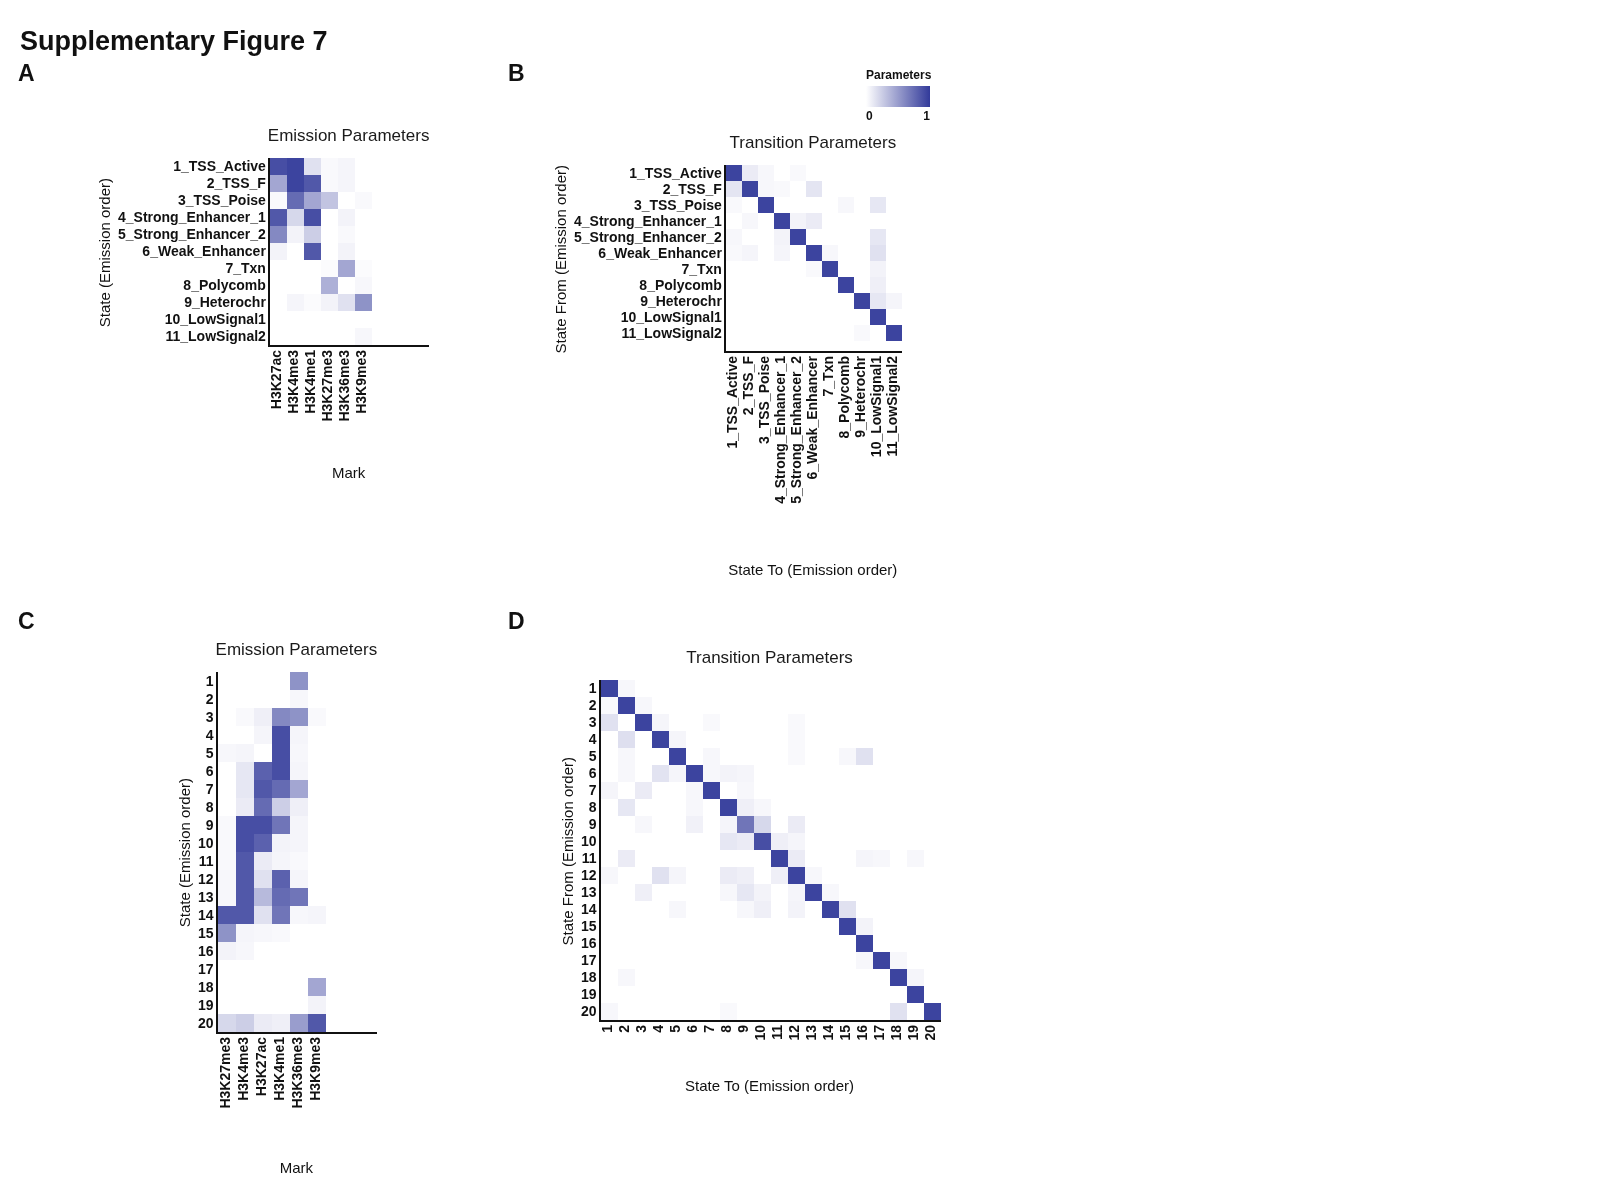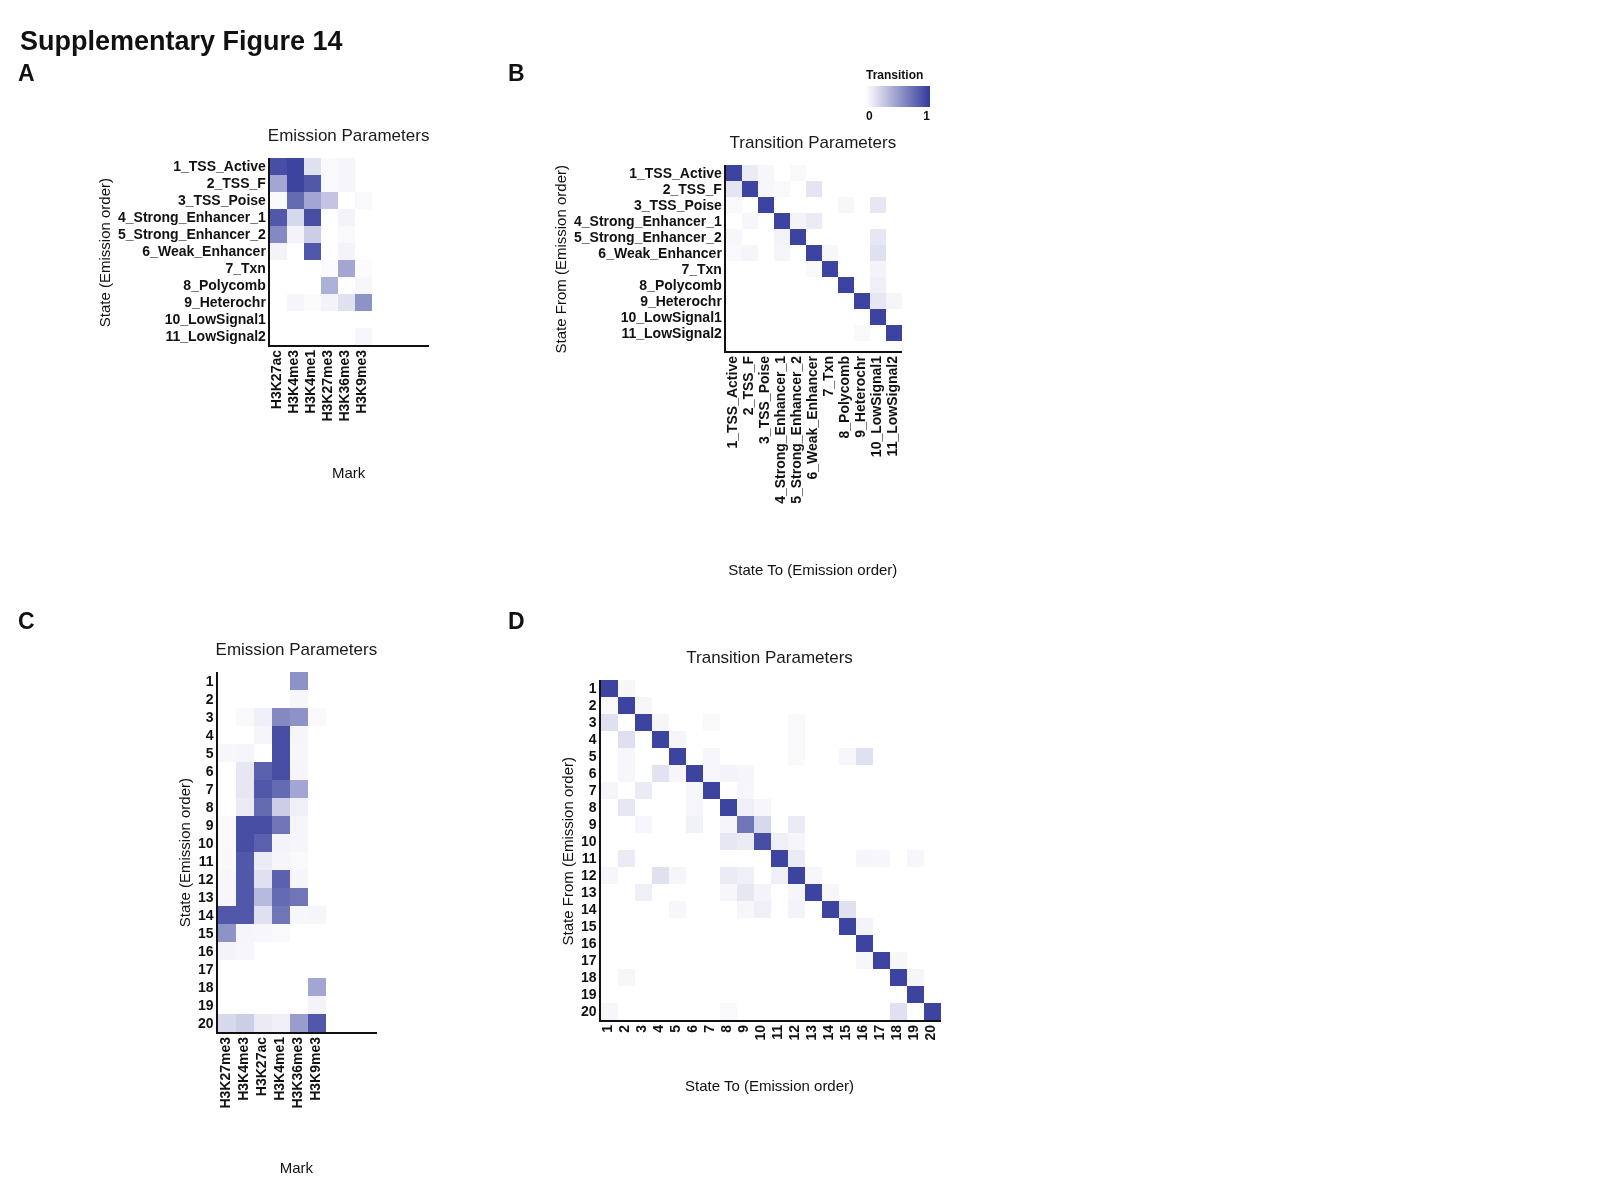--- a/index.html
+++ b/index.html
@@ -48,28 +48,28 @@
 
   .colorbar{position:absolute;left:866px;top:68px;width:68px;}
   .cb-label{font-size:12px;font-weight:bold;text-align:left;margin-bottom:4px;}
   .cb-bar{width:64px;height:21px;}
   .cb-ticks{display:flex;justify-content:space-between;font-size:12px;
             font-weight:bold;margin-top:2px;width:64px;}
 </style>
 </head>
 <body>
 
-<div class="fig-title">Supplementary Figure 14</div>
+<div class="fig-title">Supplementary Figure 7</div>
 <div class="panel-letter" id="letter-a">A</div>
 <div class="panel-letter" id="letter-b">B</div>
 <div class="panel-letter" id="letter-c">C</div>
 <div class="panel-letter" id="letter-d">D</div>
 
 <div class="colorbar">
-  <div class="cb-label">Transition</div>
+  <div class="cb-label">Parameters</div>
   <div class="cb-bar" id="cb-bar" style="background: linear-gradient(to right, rgb(255, 255, 255), rgb(50, 58, 154));"></div>
   <div class="cb-ticks">
     <span>0</span>
     <span>1</span>
   </div>
 </div>
 
 <div class="panel" id="panel-a">
   <div class="p-title">Emission Parameters</div>
   <div class="p-ylab-wrap">

